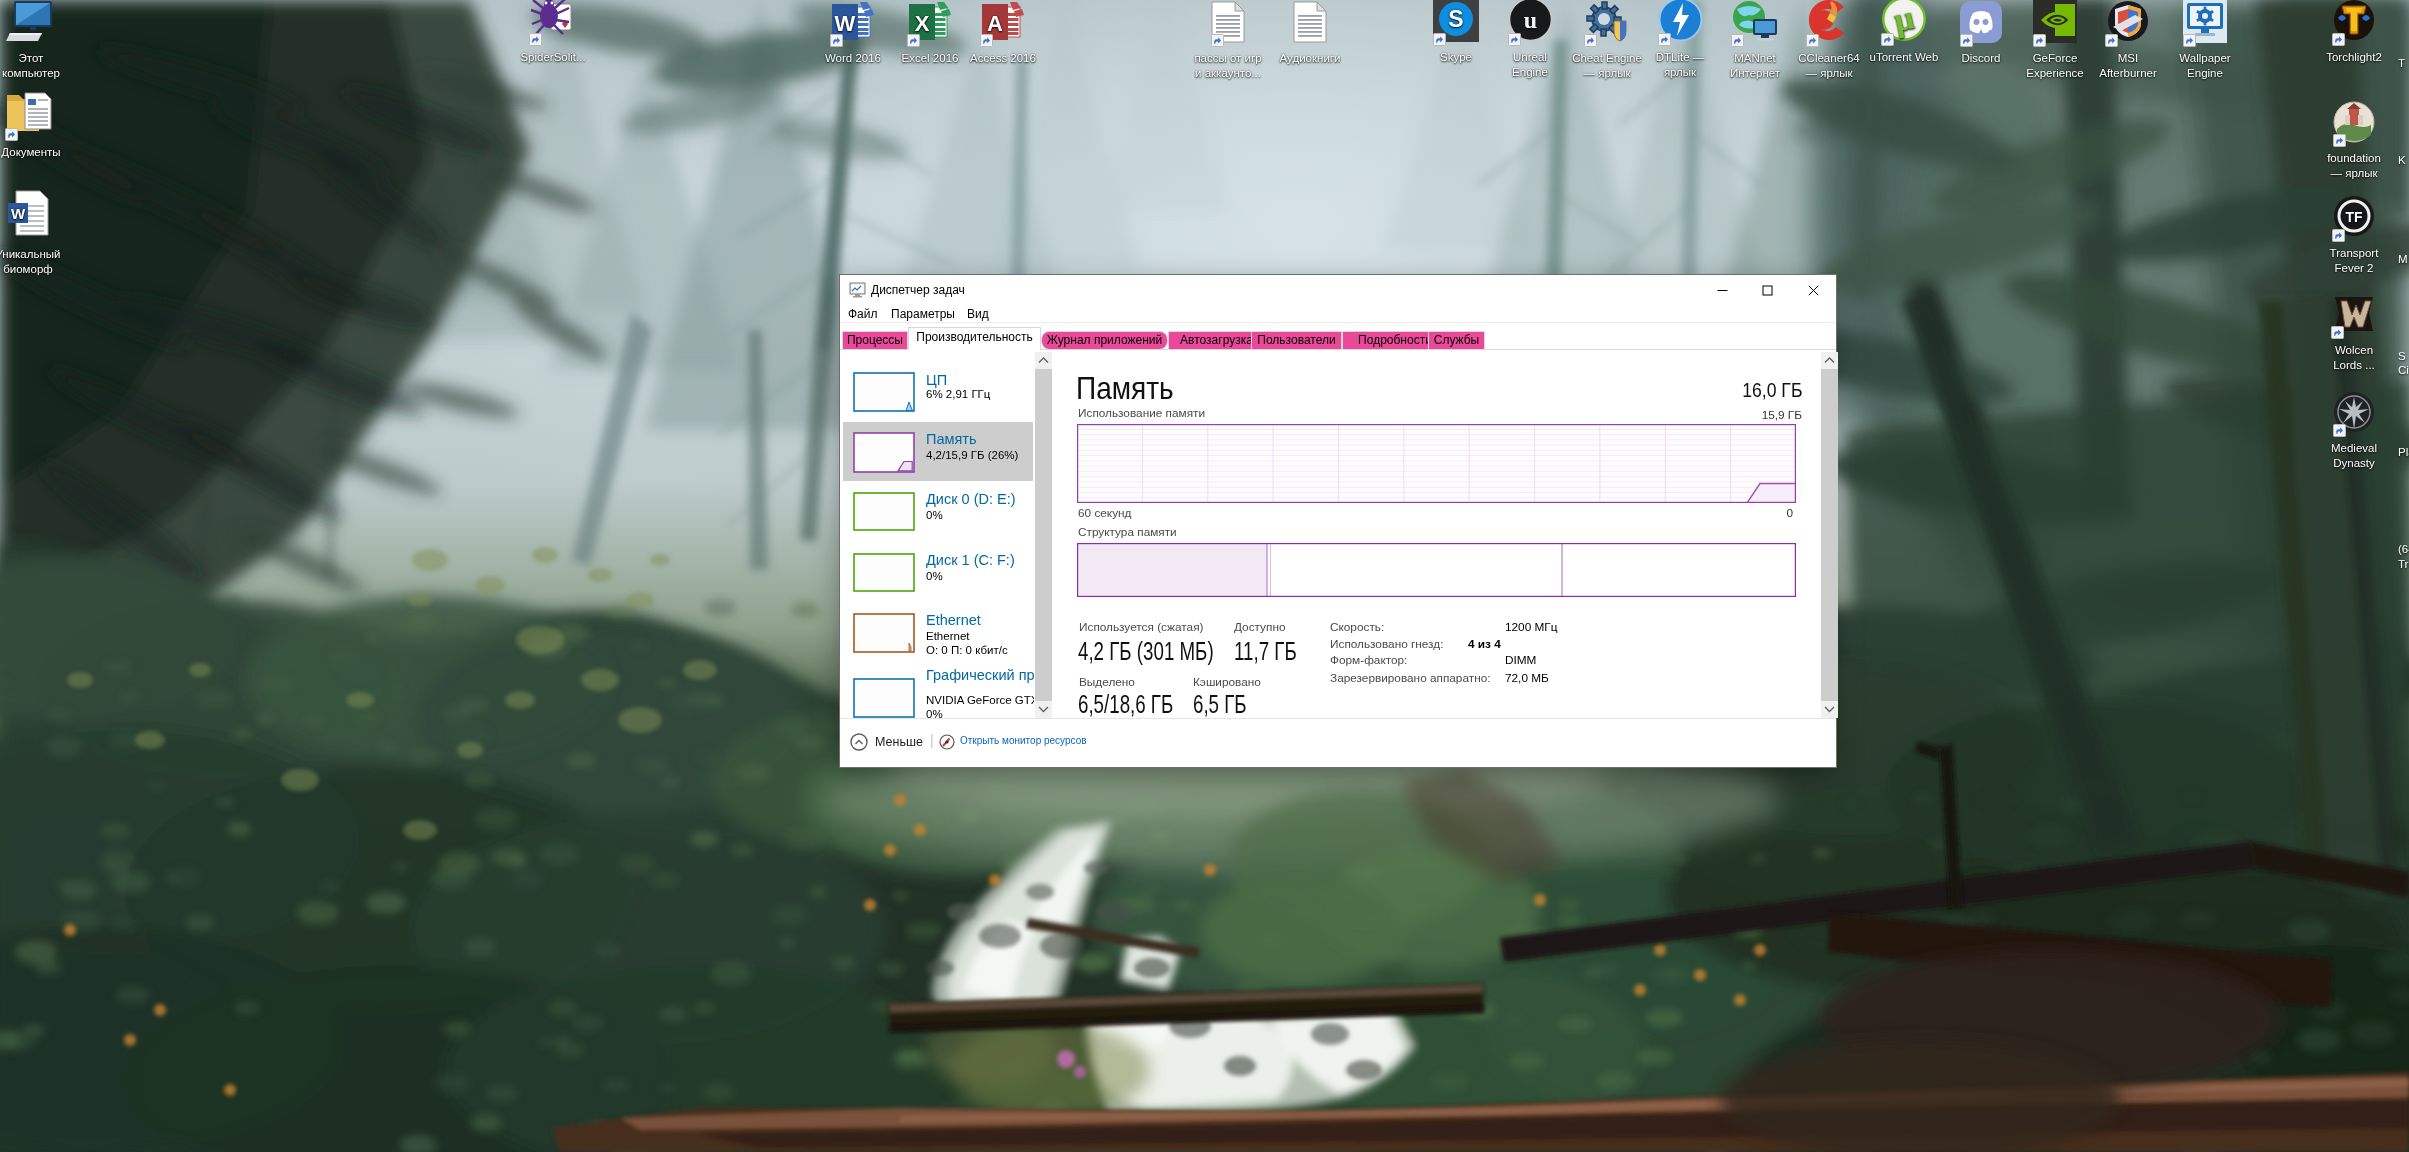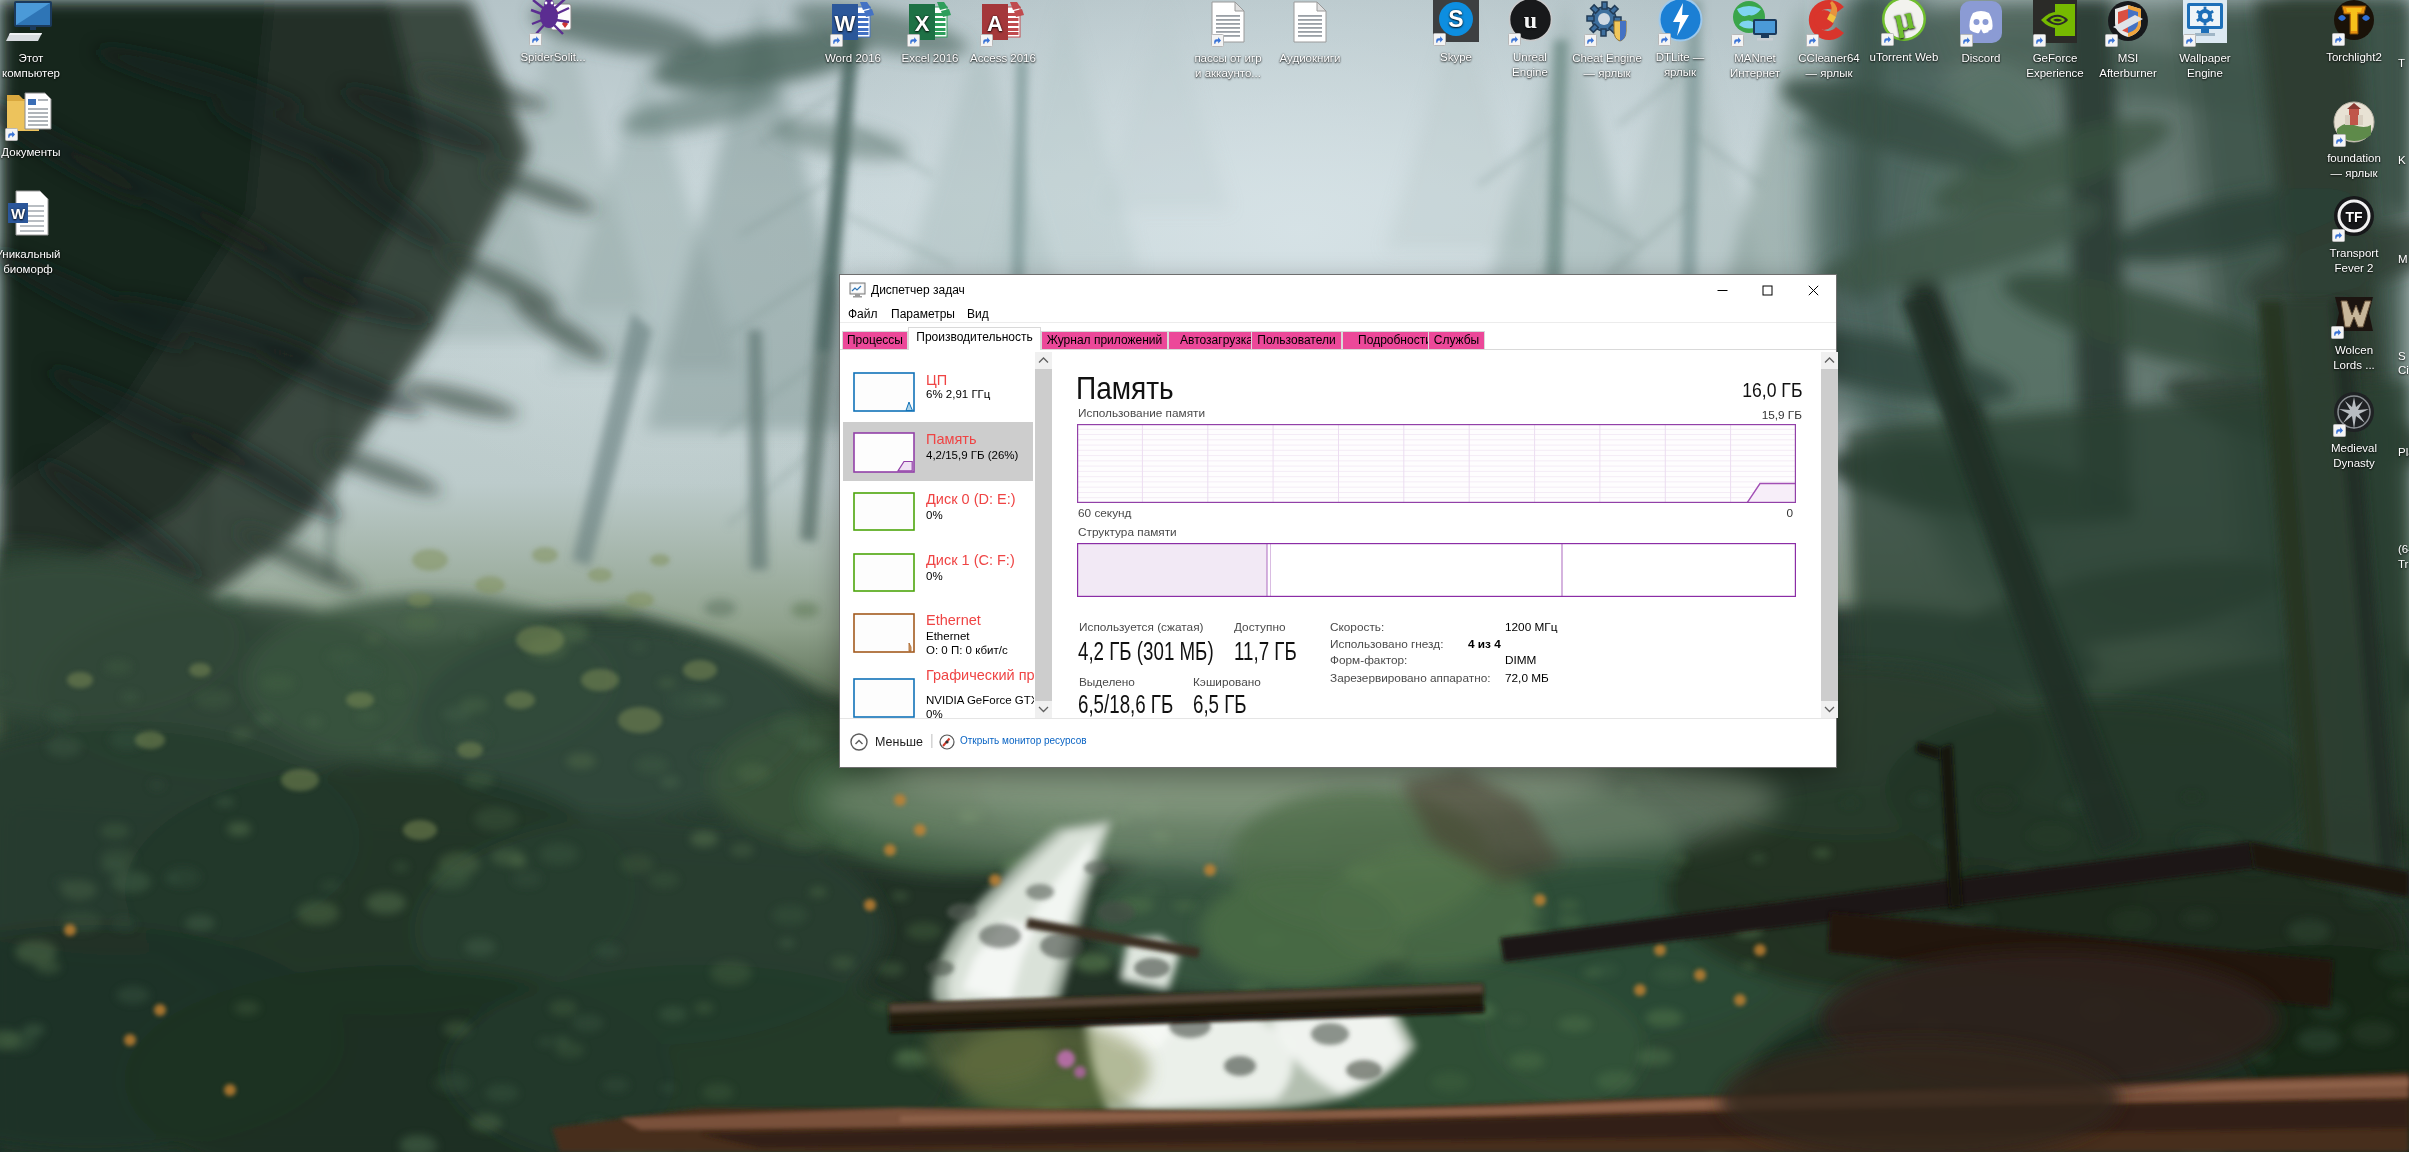--- a/index.html
+++ b/index.html
@@ -6,21 +6,21 @@
 #bg{position:absolute;left:0;top:0;}
 .ic{position:absolute;width:80px;text-align:center;color:#fff;font-size:11.5px;line-height:15px;text-shadow:0 1px 2px rgba(0,0,0,.85),0 0 2px rgba(0,0,0,.6);}
 .ic .g{display:flex;justify-content:center;align-items:flex-end;height:45px;margin-bottom:4px;}
 #tm{position:absolute;left:839px;top:274px;width:996px;height:492px;background:#fff;border:1px solid #6e6e6e;box-shadow:0 8px 26px rgba(0,0,0,0.33);}
 #tm div,#tm svg{box-sizing:border-box;}
 .tt{position:absolute;font-size:12px;color:#000;white-space:nowrap;}
 .cap{position:absolute;top:0;height:30px;display:flex;align-items:center;justify-content:center;}
 .mn{position:absolute;top:32px;font-size:12px;color:#000;white-space:nowrap;}
 .tab{position:absolute;top:56px;height:18px;background:#ec4899;border:1px solid #d9d9d9;border-bottom:none;font-size:12px;color:#000;text-align:center;line-height:17px;white-space:nowrap;}
 .atab{top:52px;height:23px;background:#fff;line-height:19px;z-index:2;}
-.sl{position:absolute;font-size:14.5px;color:#ef4444;white-space:nowrap;}
+.sl{position:absolute;font-size:14.5px;color:#0369a1;white-space:nowrap;}
 .ss{position:absolute;font-size:11.5px;color:#000;white-space:nowrap;}
 .gl{position:absolute;font-size:11.8px;color:#4a4a4a;white-space:nowrap;}
 .gv{position:absolute;font-size:11.8px;color:#000;white-space:nowrap;}
 .big{position:absolute;font-size:26px;color:#111;white-space:nowrap;transform:scaleX(0.72);transform-origin:0 0;}
 </style></head>
 <body>
 <div id="desk">
 
 <svg id="bg" width="2409" height="1152" viewBox="0 0 2409 1152">
 <defs>
@@ -1001,21 +1001,21 @@
           <path d="M0.8 0.8 L10.2 10.2 M10.2 0.8 L0.8 10.2" stroke="#000" stroke-width="1"></path>
         </svg>
       </div>
       <div class="mn" style="left:8px;">Файл</div>
       <div class="mn" style="left:51px;">Параметры</div>
       <div class="mn" style="left:127px;">Вид</div>
       <div style="position:absolute;left:0;top:47px;width:996px;height:1px;background:#ececec"></div>
       <div style="position:absolute;left:0;top:74px;width:996px;height:1px;background:#d9d9d9"></div>
       <div class="tab" style="left:2px;width:66px;">Процессы</div>
       <div class="tab atab" style="left:68px;width:133px;">Производительность</div>
-      <div class="tab" style="left:201px;width:127px;">Журнал приложений</div>
+      <div class="tab" style="left:201px;width:127px;border-radius:8px;">Журнал приложений</div>
       <div class="tab" style="left:328px;width:97px;">Автозагрузка</div>
       <div class="tab" style="left:411px;width:91px;">Пользователи</div>
       <div class="tab" style="left:502px;width:106px;">Подробности</div>
       <div class="tab" style="left:588px;width:57px;">Службы</div>
       <div style="position:absolute;left:3px;top:147px;width:190px;height:59px;background:#cdcdcd"></div>
       <svg style="position:absolute;left:13px;top:97px" width="62" height="40">
         <rect x="1" y="1" width="60" height="38" fill="#fdfdfd" stroke="#1172b8" stroke-width="1.6"></rect>
         <path d="M53 38.5 L56 30 L57.5 34 L59.5 38.5 Z" fill="#aed4ea" stroke="#1172b8" stroke-width="1"></path>
       </svg>
       <svg style="position:absolute;left:13px;top:157px" width="62" height="41">

